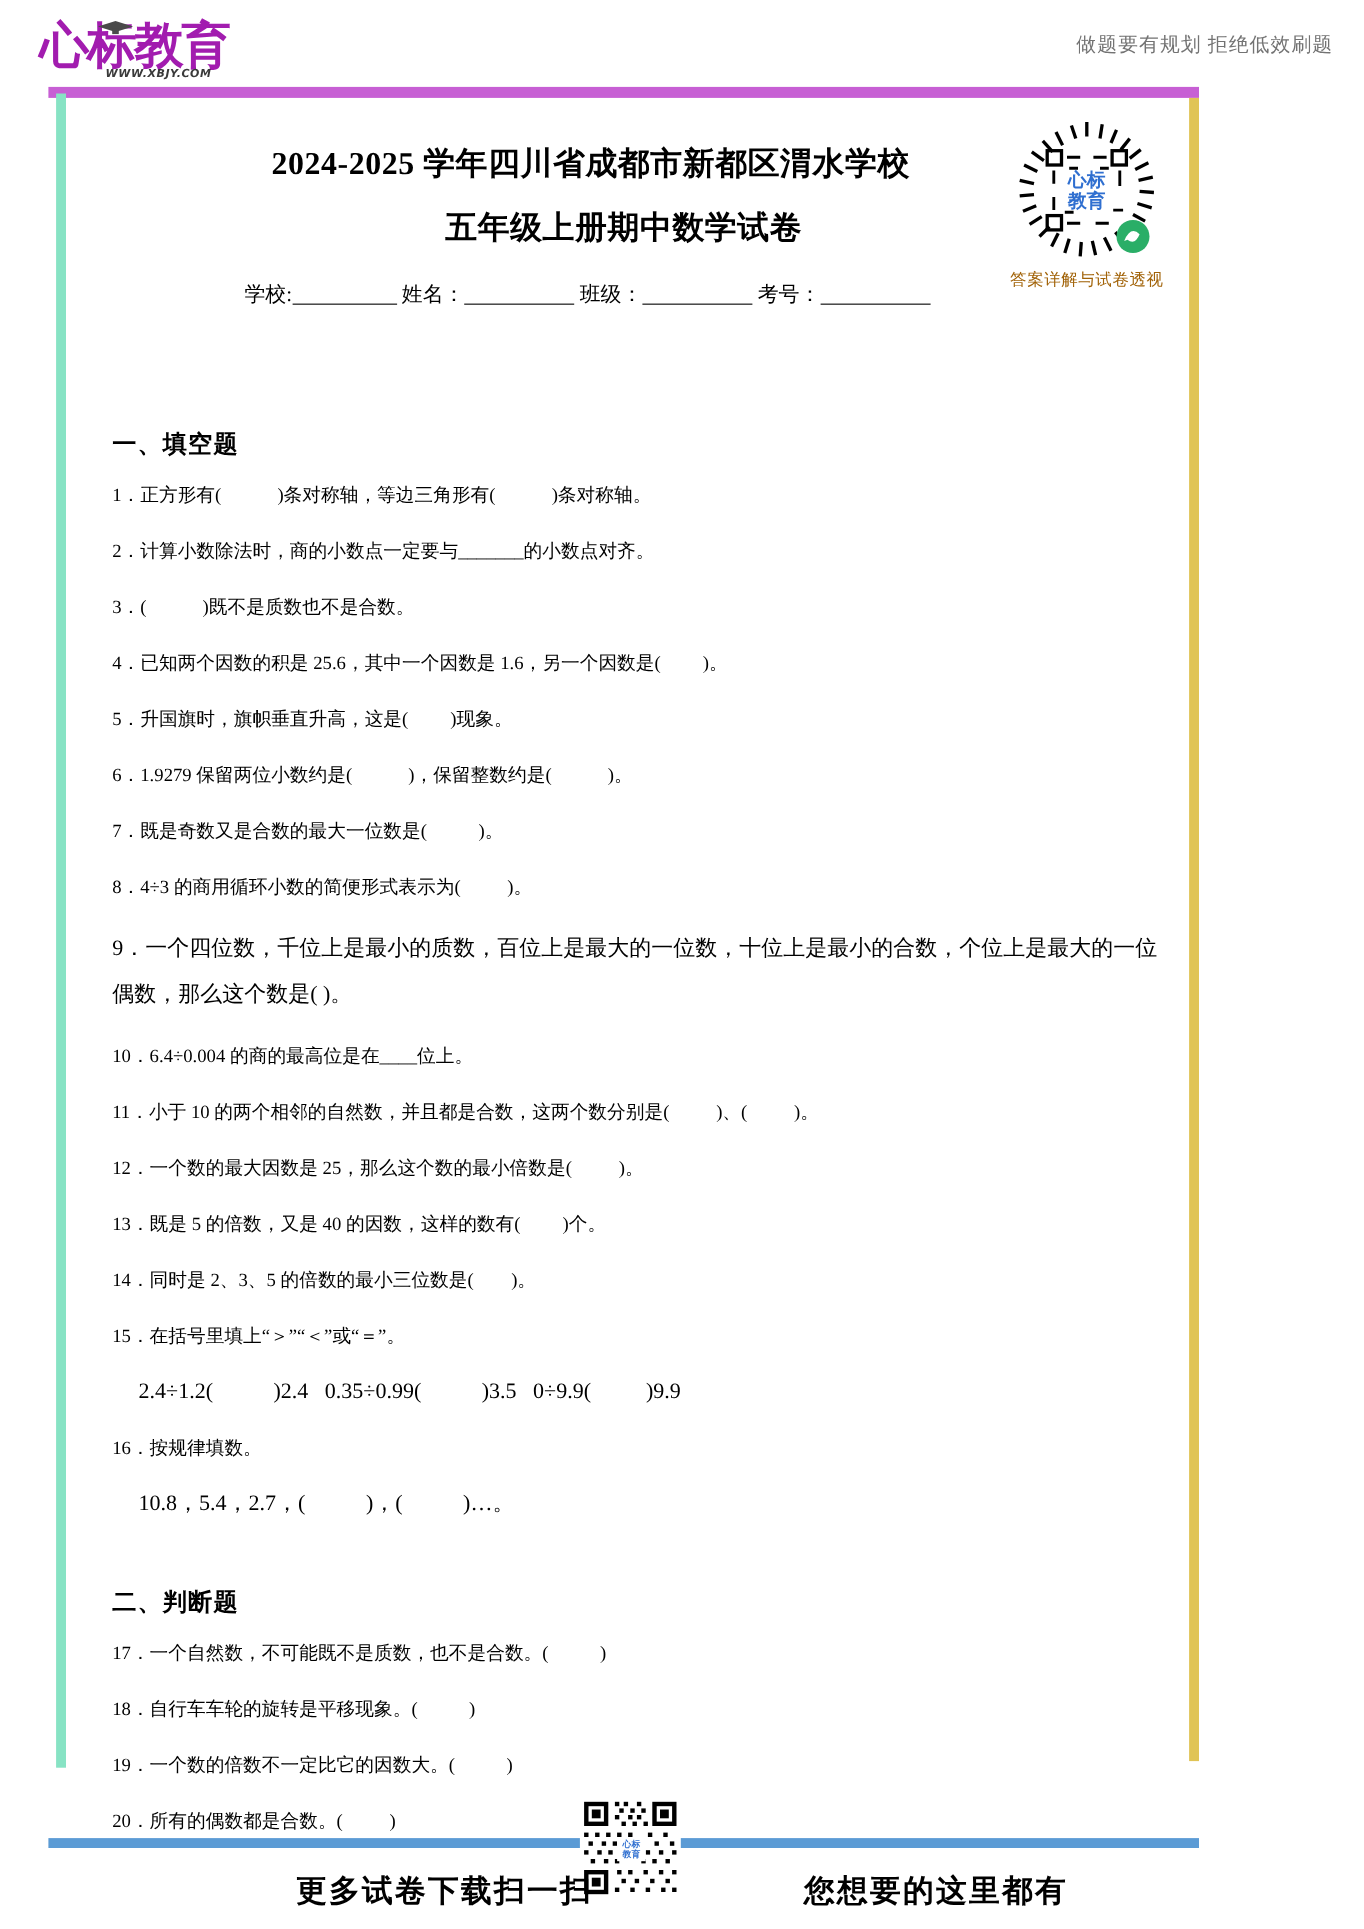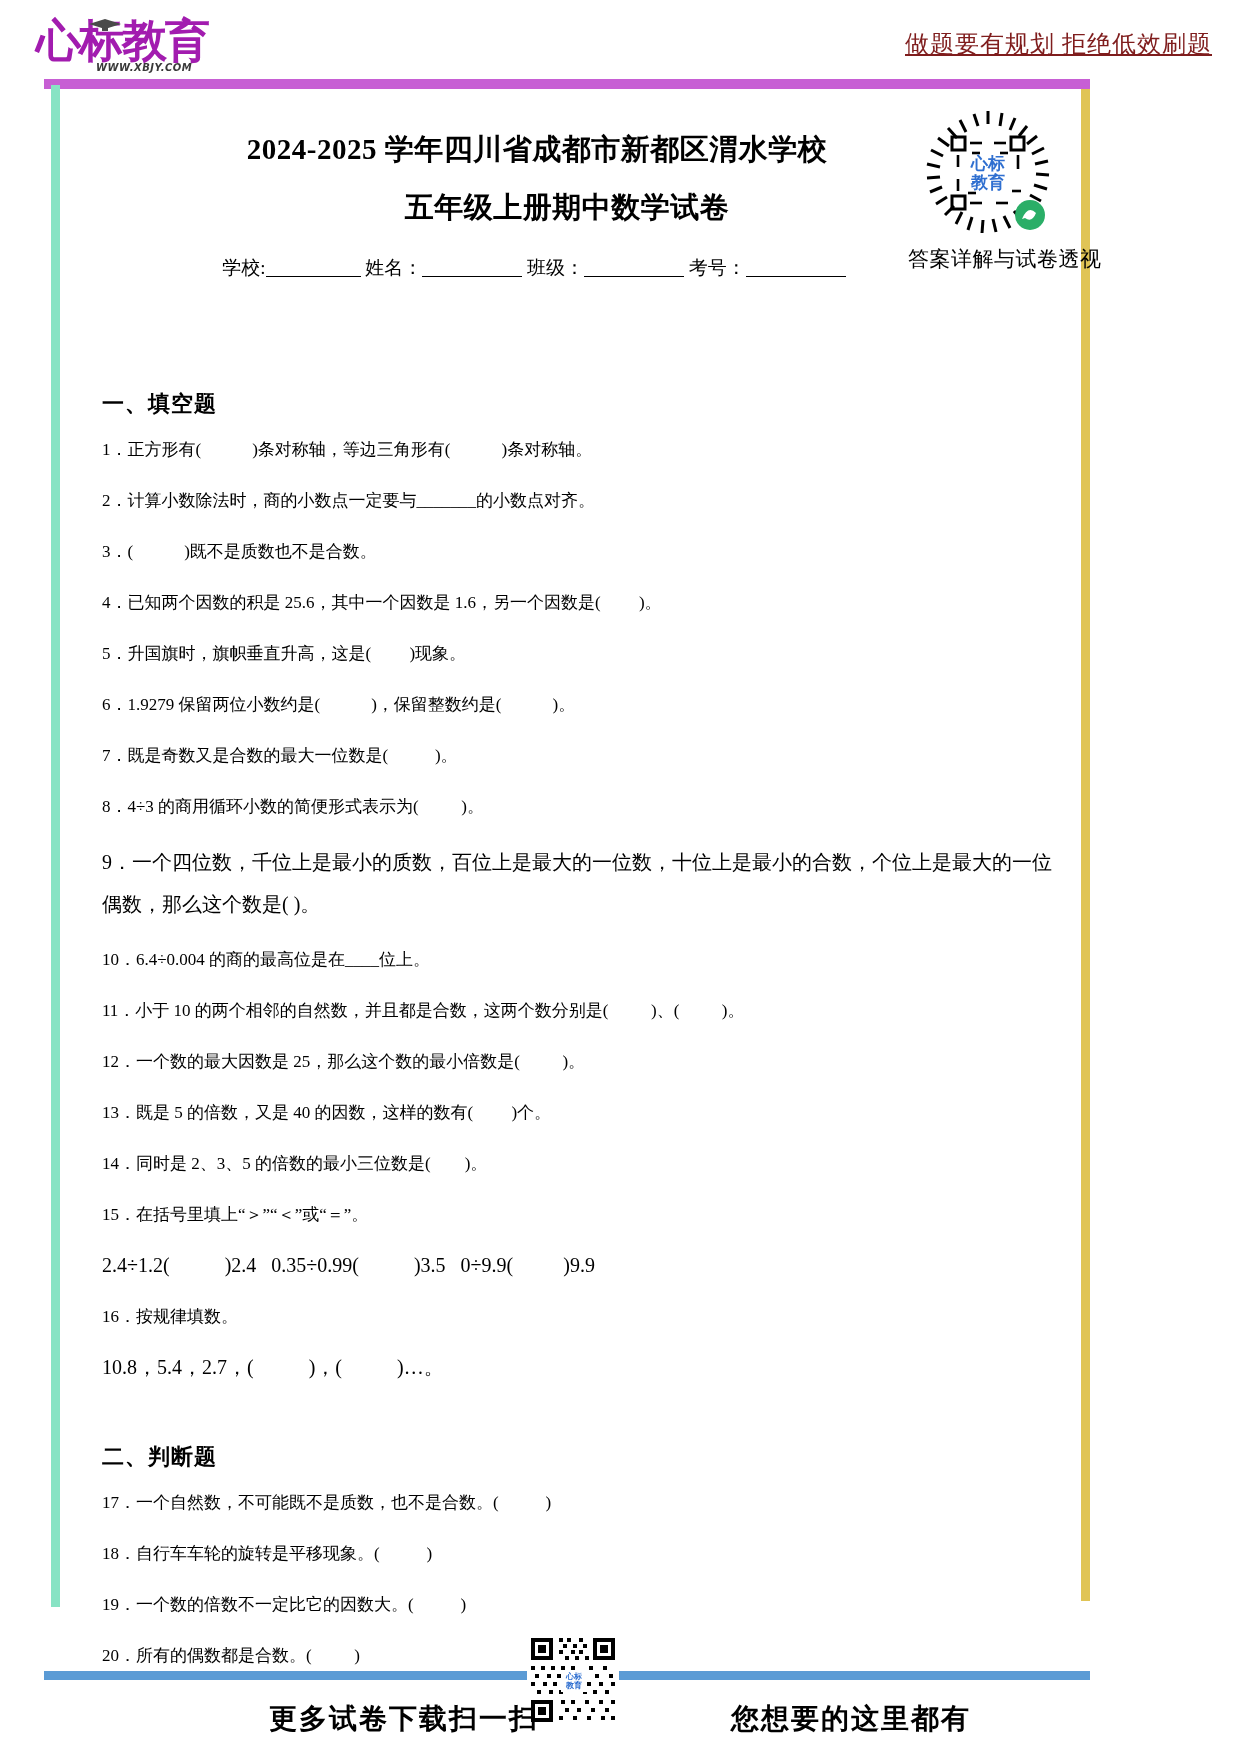--- a/index.html
+++ b/index.html
@@ -55,25 +55,24 @@
     font-size: 10px;
     font-style: italic;
     font-weight: bold;
     color: #3a3a3a;
     letter-spacing: 0.5px;
   }
   .masthead-slogan {
     position: absolute;
     right: 28px;
     top: 28px;
-    font-size: 24px;
-    color: #7f1d1d;
+    font-size: 18px;
+    color: #737373;
     white-space: nowrap;
     letter-spacing: 1px;
-    text-decoration: underline;
   }
 
   
   .frame {
     position: absolute;
     left: 44px;
     top: 79px;
     width: 1046px;
     height: 1528px;
   }
@@ -146,22 +145,22 @@
     width: 160px;
     text-align: center;
   }
   .qr-sun {
     position: relative;
     width: 132px;
     height: 132px;
     margin: 0 auto;
   }
   .qr-caption {
-    font-size: 21px;
-    color: #000000;
+    font-size: 15px;
+    color: #a16207;
     margin-top: 6px;
     white-space: nowrap;
     letter-spacing: 0.5px;
   }
 
   
   .content {
     position: absolute;
     left: 58px;
     top: 0;
@@ -182,20 +181,21 @@
   .q-wrap {
     font-size: 20px;
     line-height: 42px;
     margin-bottom: 18px;
   }
   .sub-line {
     font-size: 20px;
     line-height: 33px;
     margin-bottom: 18px;
     white-space: pre-wrap;
+    margin-left: 24px;
   }
   .gap-block { height: 40px; }
 
   
   .footer {
     position: absolute;
     left: 0;
     bottom: 0;
     width: 1240px;
     height: 150px;

